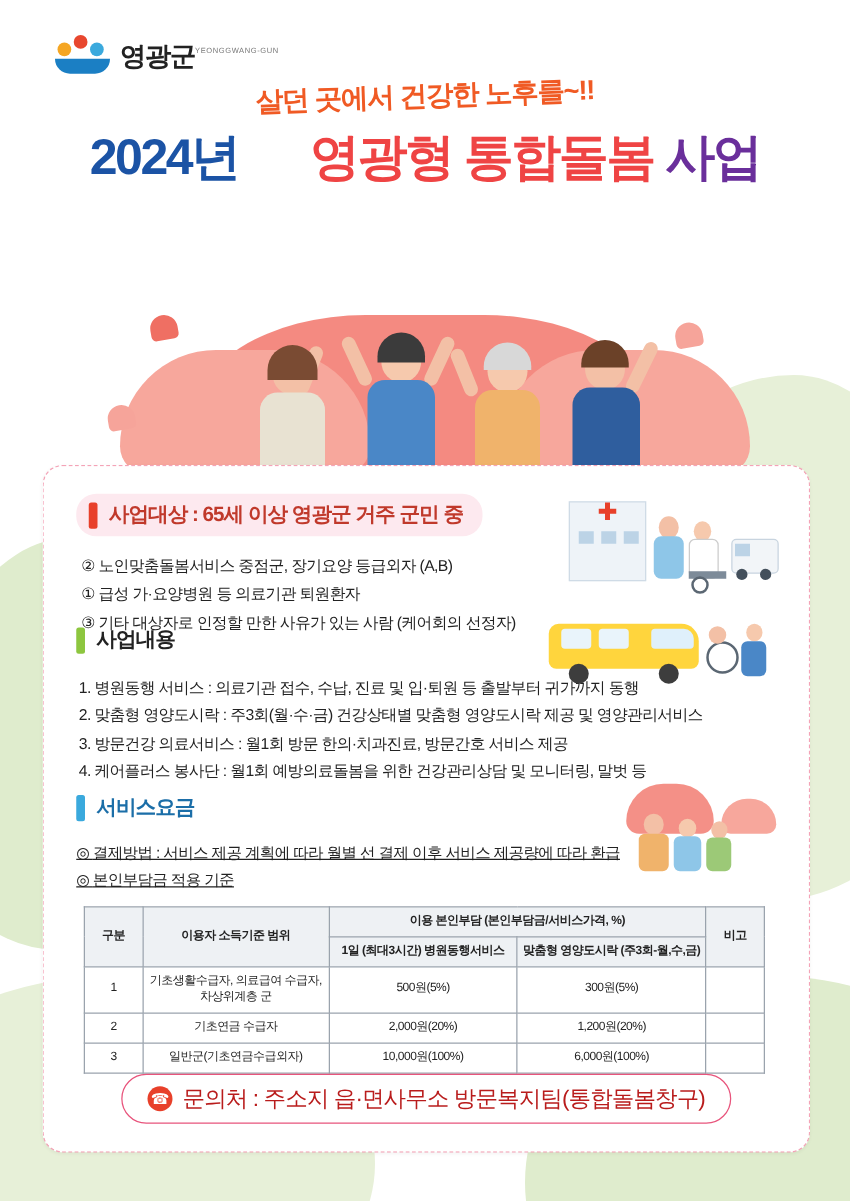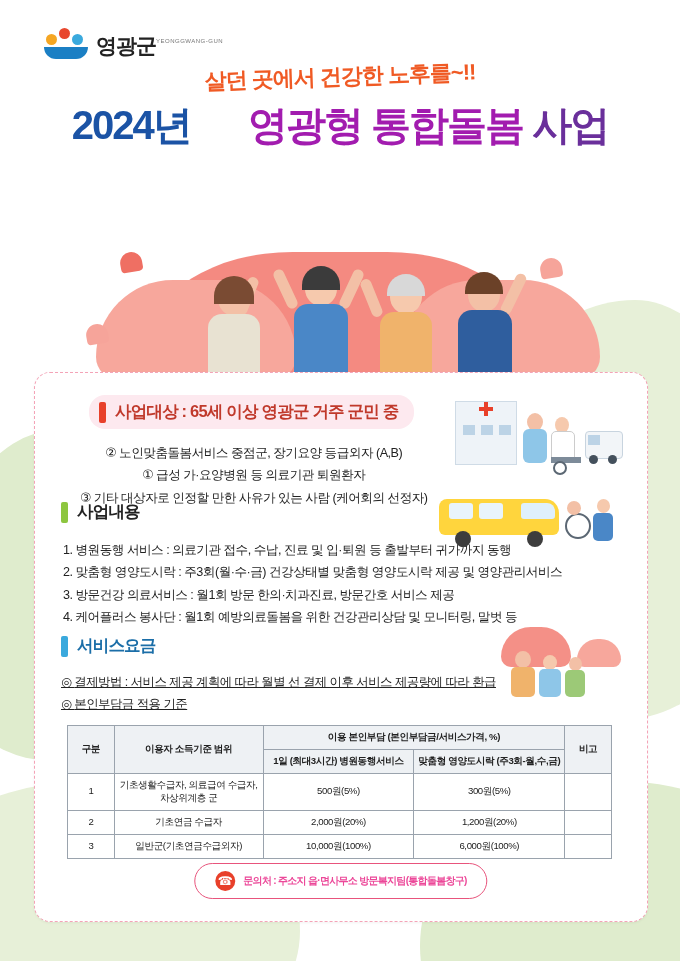--- a/index.html
+++ b/index.html
@@ -49,21 +49,21 @@
   .title-block{position:absolute;left:0;top:62px;width:680px;text-align:center;}
   .title-sub{
     font-size:22px;font-weight:bold;color:#f05a24;letter-spacing:-1px;
     transform:rotate(-2deg);
   }
   .title-main{
     margin-top:6px;font-size:40px;font-weight:bold;letter-spacing:-2px;
     white-space:nowrap;
   }
   .title-main .yr{color:#1b53a5;}
-  .title-main .mid{color:#a21caf;margin-left:48px;}
+  .title-main .mid{color:#ef4444;margin-left:48px;}
   .title-main .tail{color:#6a2f9b;}
   .title-desc{
     margin-top:14px;font-size:14.5px;color:#333;line-height:1.65;letter-spacing:-0.6px;
   }
 
   
   .illus{position:absolute;left:0;top:228px;width:680px;height:150px;overflow:hidden;}
   .heart{position:absolute;background:#f4897a;}
   .heart.big{
     left:150px;top:24px;width:380px;height:120px;
@@ -117,21 +117,21 @@
   .col-a{width:142px;}
   .col-b{width:142px;}
   .col-bigo{width:44px;}
 
   
   .contact{
     position:absolute;left:50%;transform:translateX(-50%);bottom:22px;
     border:1.5px solid #e8547c;border-radius:20px;background:#fff;
     padding:7px 20px;display:flex;align-items:center;gap:8px;white-space:nowrap;
   }
-  .contact-txt{font-size:10px;font-weight:bold;color:#ec4899;letter-spacing:-0.7px;}
+  .contact-txt{font-size:18px;font-weight:normal;color:#b91c1c;letter-spacing:-0.7px;}
   .phone-ico{
     width:20px;height:20px;border-radius:50%;background:#e8402a;color:#fff;
     display:flex;align-items:center;justify-content:center;font-size:12px;
   }
 
   .bullet{font-size:12.4px;line-height:1.8;letter-spacing:-0.5px;text-decoration:underline;}
 </style>
 </head>
 <body>
 
@@ -197,21 +197,21 @@
     <div class="person" style="left:446px;bottom:0;width:82px;height:112px;">
       <div class="p-arm" style="left:62px;top:6px;width:11px;height:44px;background:#f3c0a6;transform:rotate(26deg);"></div>
       <div class="p-head" style="left:22px;top:12px;width:32px;height:34px;background:#f3c0a6;"></div>
       <div class="p-head" style="left:19px;top:6px;width:38px;height:22px;background:#6b4128;border-radius:19px 19px 0 0;"></div>
       <div class="p-body" style="left:12px;top:44px;width:54px;height:68px;background:#2f5e9e;"></div>
     </div>
   </div>
 
   <div class="card">
 
-    <div style="position:absolute;left:41px;top:22px;text-align:center;">
+    <div style="position:absolute;left:26px;top:22px;">
       <div class="pill">
         <span class="sec-head">
           <span class="sec-bar" style="background:#e8402a;"></span>
           <span class="sec-title" style="color:#c0392b;">사업대상 : 65세 이상 영광군 거주 군민 중</span>
         </span>
       </div>
       <div class="lines" style="margin-top:13px;margin-left:4px;">
         <div>② 노인맞춤돌봄서비스 중점군, 장기요양 등급외자 (A,B)</div>
         <div>① 급성 가·요양병원 등 의료기관 퇴원환자</div>
         <div>③ 기타 대상자로 인정할 만한 사유가 있는 사람 (케어회의 선정자)</div>

